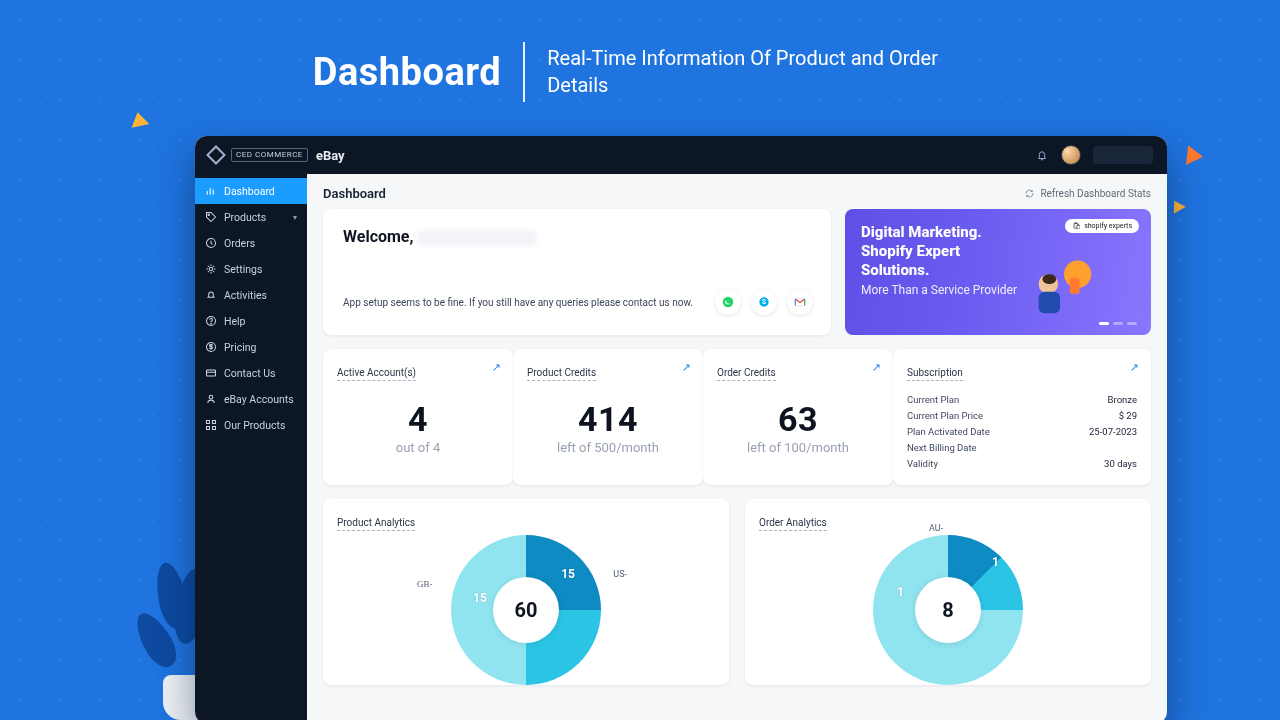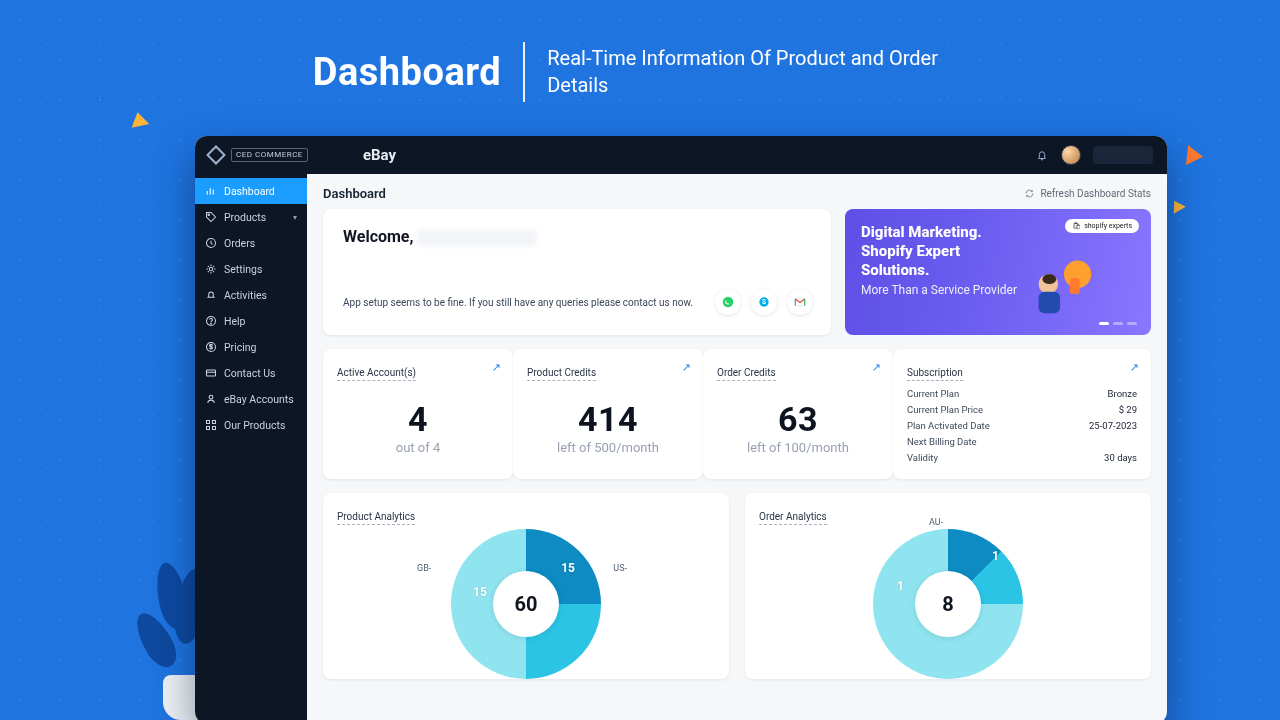--- a/index.html
+++ b/index.html
@@ -48,21 +48,21 @@
   position: absolute; left:195px; top:136px; width:972px; height:588px;
   background:#f6f7f8; border-radius:12px; overflow:hidden;
   box-shadow: 0 18px 40px rgba(5,20,50,.45);
 }
 .topbar {
   height:38px; background:#0d1624; display:flex; align-items:center; padding:0 14px; color:#e7ecf3; font-size:12px;
 }
 .brand { display:flex; align-items:center; gap:8px; }
 .brand .diamond { width:14px; height:14px; transform:rotate(45deg); border:2px solid #9fb2cc; display:inline-block; }
 .brand .box { padding:2px 4px; border:1px solid #55657c; border-radius:2px; font-size:8px; line-height:1; letter-spacing:.5px; color:#c3d0e4; }
-.brand b { font-size:15px;margin-left:47px; }
+.brand b { font-size:13px; }
 .topbar .right { margin-left:auto; display:flex; align-items:center; gap:12px; }
 .bell { width:14px; height:14px; display:inline-block; }
 .avatar { width:20px; height:20px; border-radius:50%; background: radial-gradient(circle at 30% 30%, #ffd7a6, #b67d3f); border:1px solid #2b3850; }
 .tabbar { width:60px; height:18px; background:#1a2639; border-radius:4px; }
 
 .body { display:flex; height:calc(100% - 38px); }
 .sidebar { width:112px; background:#0d1624; padding-top:4px; }
 .sitem { display:flex; align-items:center; gap:7px; color:#c6d1e3; font-size:10.5px; padding:6.5px 10px; cursor:pointer; position:relative; }
 .sitem.active { background:#1a9dff; color:#fff; }
 .sitem .ico { width:12px; height:12px; display:inline-flex; align-items:center; justify-content:center; font-size:11px; }
@@ -94,21 +94,21 @@
 .statsrow { display:flex; gap:0; margin-top:14px; }
 .statcard { background:#fff; border-radius:8px; padding:12px 14px 14px; position:relative; box-shadow:0 1px 3px rgba(15,30,60,.08); }
 .stitle { font-size:10px; color:#2a3547; border-bottom:1px dashed #a8b3c5; display:inline-block; padding-bottom:2px; }
 .slink { position:absolute; top:12px; right:12px; color:#2a7ef0; font-size:11px; cursor:pointer; }
 .snum { font-size:34px; font-weight:700; color:#0e141f; text-align:center; margin-top:18px; letter-spacing:.5px; }
 .ssub { font-size:13px; color:#99a2b1; text-align:center; margin-top:1px; }
 .statcard.w1 { width:190px; }
 .statcard.w2 { width:190px; }
 .statcard.w3 { width:190px; }
 .subcard { flex:1; }
-.subcard .kvs { margin-top:4px; font-size:9.5px; color:#3e4a5d; }
+.subcard .kvs { margin-top:10px; font-size:9.5px; color:#3e4a5d; }
 .subcard .kv { display:flex; justify-content:space-between; padding:2.5px 0; }
 .subcard .kv span:last-child { color:#1a2233; }
 
 .analyticsrow { display:flex; gap:16px; margin-top:14px; }
 .anacard { background:#fff; border-radius:8px; padding:12px 14px 6px; box-shadow:0 1px 3px rgba(15,30,60,.08); flex:1; height:186px; position:relative; }
 .anacard .stitle { font-size:10px; }
 .donut { position:relative; width:150px; height:150px; margin:4px auto 0; }
 .donut .center { position:absolute; left:50%; top:50%; width:66px; height:66px; background:#fff; border-radius:50%; transform:translate(-50%,-50%); display:flex; align-items:center; justify-content:center; font-size:20px; font-weight:700; color:#0f1620; box-shadow:0 1px 6px rgba(0,0,0,.1); }
 .dlbl { position:absolute; font-size:9px; color:#515e72; }
 .dnum { position:absolute; font-size:12px; font-weight:700; color:#fff; text-shadow:0 0 2px rgba(0,0,0,.2); }
@@ -380,21 +380,21 @@
               </div>
           </div>
         </div>
       </div>
 
       <div class="analyticsrow">
         <div class="anacard">
           <span class="stitle">Product Analytics</span>
           <div class="donut" style="background: conic-gradient(#0d8bc2 0 90deg, #2bc4e5 90deg 180deg, #8fe4ef 180deg 360deg); border-radius:50%;">
             <div class="center">60</div>
-            <span class="dlbl" style="left:-34px; top:34px;">GB-</span>
+            <span class="dlbl" style="left:-34px; top:44px;font-family:Liberation Serif, serif;">GB-</span>
             <span class="dlbl" style="right:-26px; top:34px;">US-</span>
             <span class="dnum" style="right:26px; top:32px;">15</span>
             <span class="dnum" style="left:22px; top:56px;">15</span>
           </div>
         </div>
         <div class="anacard">
           <span class="stitle">Order Analytics</span>
           <div class="donut" style="background: conic-gradient(#0d8bc2 0 45deg, #2bc4e5 45deg 90deg, #8fe4ef 90deg 360deg); border-radius:50%;">
             <div class="center">8</div>
             <span class="dlbl" style="left:56px; top:-12px;">AU-</span>

